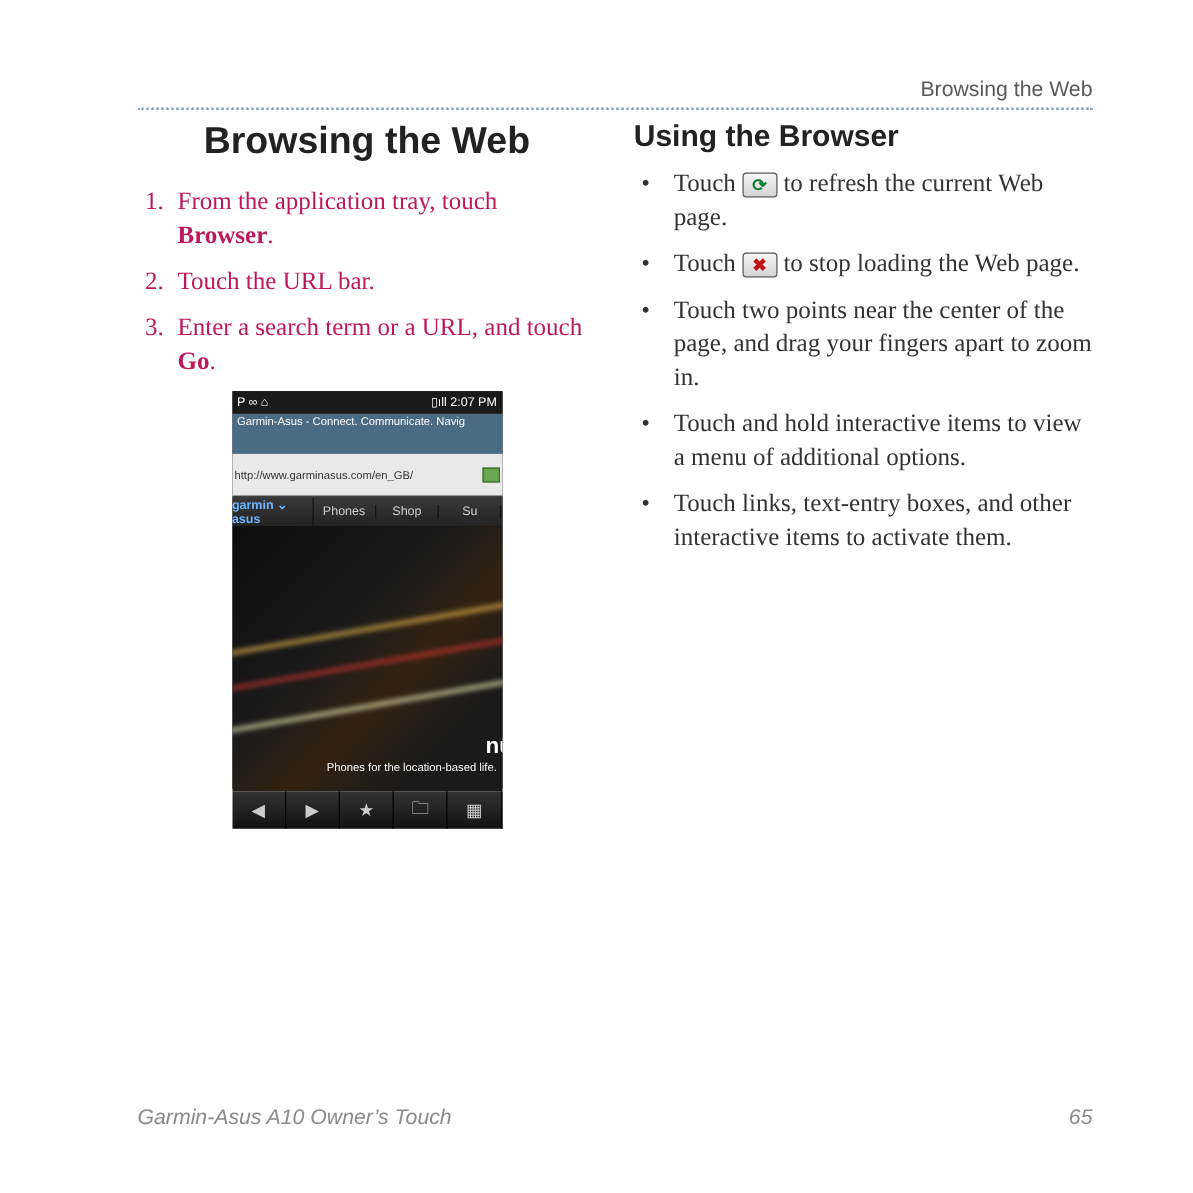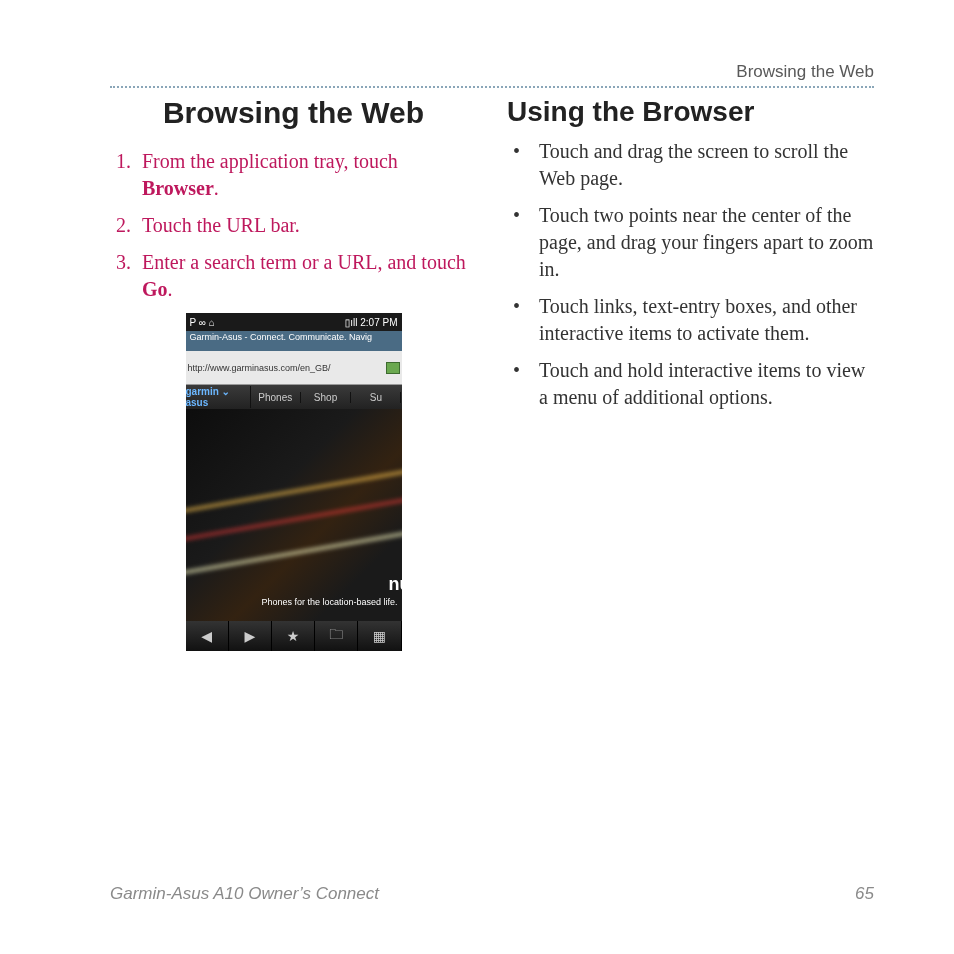--- a/index.html
+++ b/index.html
@@ -30,21 +30,21 @@
     font-family: Arial, Helvetica, sans-serif;
     font-weight: bold;
     font-size: 30px;
     color: #222;
     text-align: center;
     margin-bottom: 18px;
   }
   .sub-title {
     font-family: Arial, Helvetica, sans-serif;
     font-weight: bold;
-    font-size: 28px;
+    font-size: 24px;
     color: #222;
     margin-bottom: 10px;
   }
   ol.steps {
     list-style: decimal;
     padding-left: 26px;
     font-size: 20px;
     color: #be185d;
   }
   ol.steps li { margin-bottom: 10px; padding-left: 6px; line-height: 1.35; }
@@ -101,21 +101,21 @@
     background: #000;
     position: relative;
     font-family: Arial, sans-serif;
   }
   .statusbar {
     height: 18px; background: #1a1a1a; color: #fff;
     display: flex; justify-content: space-between;
     font-size: 10px; padding: 2px 4px; align-items: center;
   }
   .titlebar {
-    height: 20px; background: #4a6b84; color: #fff;
+    height: 32px; background: #4a6b84; color: #fff;
     font-size: 9px; padding: 1px 4px; overflow: hidden;
     white-space: nowrap;
   }
   .urlbar {
     height: 34px; background: #e9e9e9; display: flex;
     align-items: center; font-size: 9px; padding: 0 2px;
     border-bottom: 1px solid #999;
   }
   .urlbar .url { flex: 1; color: #333; overflow: hidden; white-space: nowrap; }
   .urlbar .go { width: 14px; height: 12px; background: #6aa84f; border: 1px solid #3d6b2f; margin-left: 2px; }
@@ -211,24 +211,29 @@
         <div class="tbtn">★</div>
         <div class="tbtn">🗀</div>
         <div class="tbtn">▦</div>
       </div>
     </div>
   </div>
 
   <div class="col">
     <div class="sub-title">Using the Browser</div>
     <ul class="bullets">
-      <li>Touch and drag the screen to scroll the Web page.</li>
+      <li>
+        <span>Touch </span><span class="icon-btn icon-refresh">⟳</span><span> to refresh the current Web page.</span>
+      </li>
+      <li>
+        <span>Touch </span><span class="icon-btn icon-stop">✖</span><span> to stop loading the Web page.</span>
+      </li>
       <li>Touch two points near the center of the page, and drag your fingers apart to zoom in.</li>
+      <li>Touch and hold interactive items to view a menu of additional options.</li>
       <li>Touch links, text-entry boxes, and other interactive items to activate them.</li>
-      <li>Touch and hold interactive items to view a menu of additional options.</li>
     </ul>
   </div>
 </div>
 
 <div class="footer">
-  <span>Garmin-Asus A10 Owner’s Connect</span>
+  <span>Garmin-Asus A10 Owner’s Touch</span>
   <span>65</span>
 </div>
 
 </body></html>

